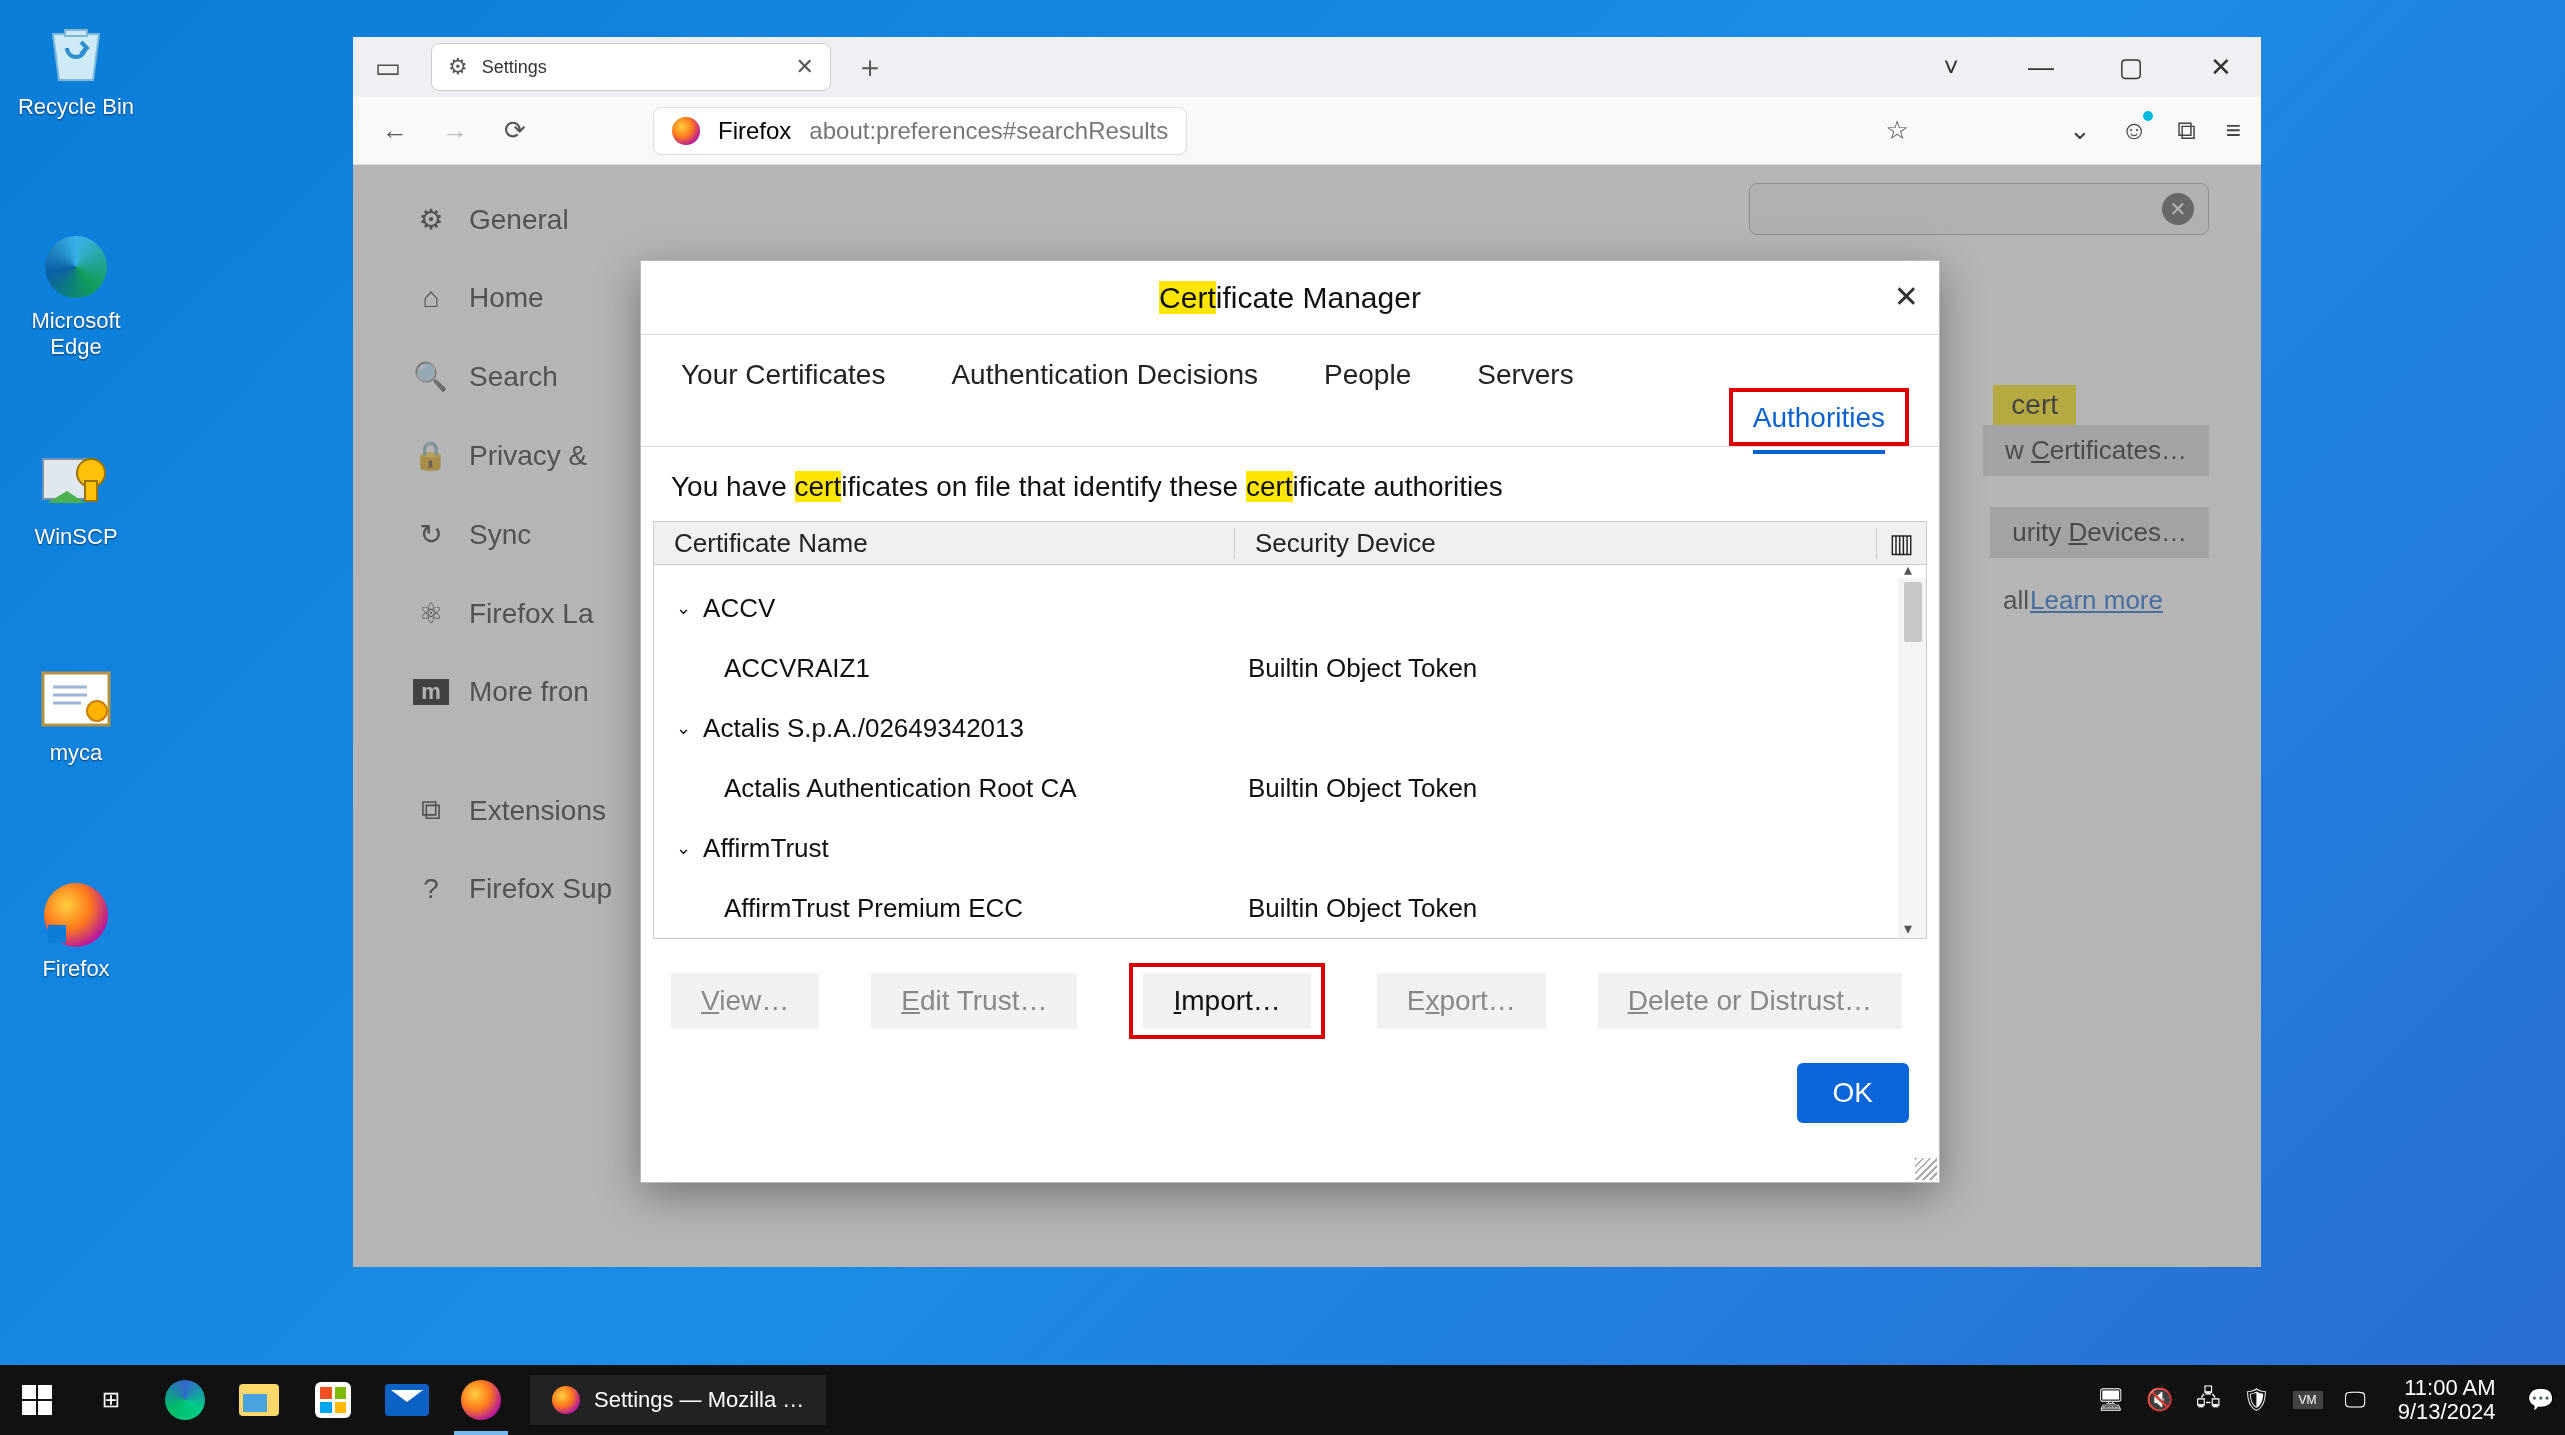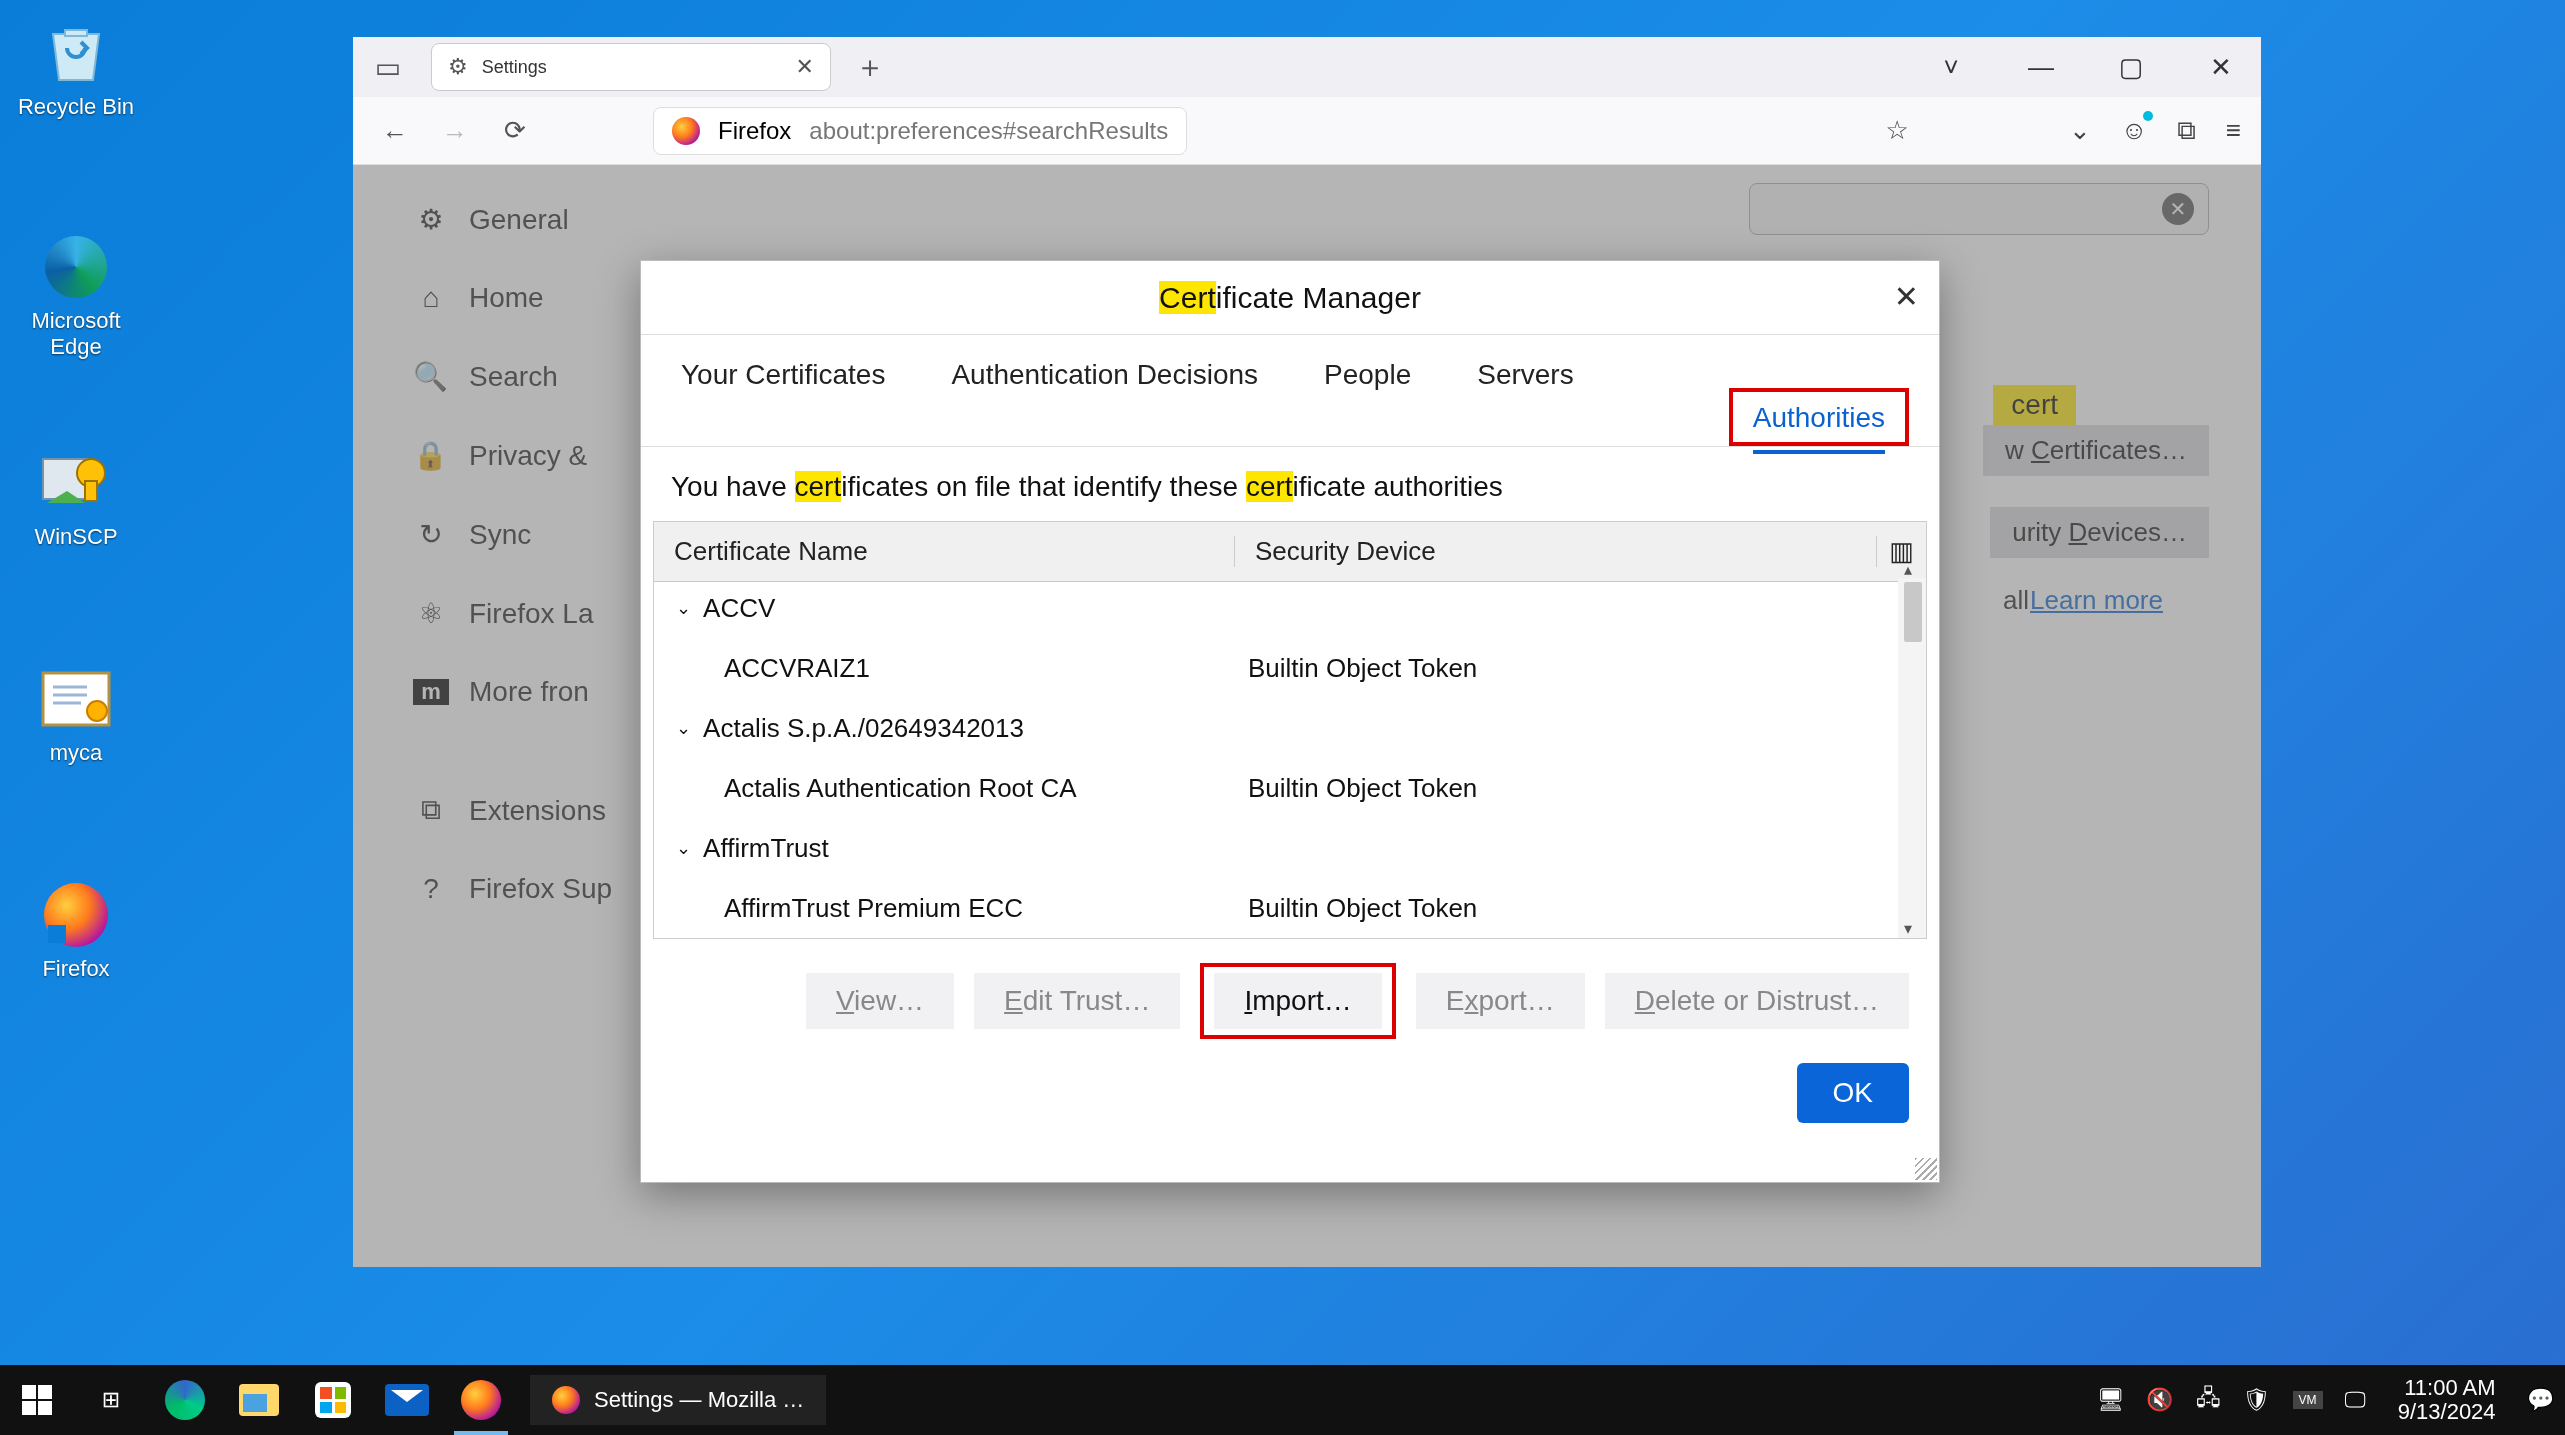--- a/index.html
+++ b/index.html
@@ -54,36 +54,36 @@
   .dlg-title { font-size:30px; color:#111;}
   .hl { background:#ffe600; }
   .dlg-close { position:absolute; right:20px; top:18px; font-size:30px; color:#333;}
   .tabs { display:flex; gap:66px; padding:24px 40px 0 40px; border-bottom:1px solid #ddd; height:112px;}
   .tabs .tab-item { font-size:28px; color:#222; padding-bottom:16px; }
   .tabs .tab-item.active { color:#0a62d0; border-bottom:4px solid #0a62d0;}
   .red-box { border:4px solid #d00;margin-top:29px;}
   .tab-wrap.red-box { padding:10px 20px; margin-left: auto; margin-right:-10px;}
   .desc { font-size:28px; color:#111; padding:24px 30px 18px 30px;}
   .cert-table { margin:0 12px; border:1px solid #ccc; height:418px; position:relative; display:flex;}
-  .ct-head { height:60px; background:#f0f0f0; border-bottom:1px solid #ccc; display:flex; align-items:center; font-size:26px; color:#222; width:100%;}
+  .ct-head { height:43px; background:#f0f0f0; border-bottom:1px solid #ccc; display:flex; align-items:center; font-size:26px; color:#222; width:100%;}
   .ct-col1 { width:580px; padding-left:20px;}
   .ct-col2 { flex:1; border-left:1px solid #ccc; padding-left:20px;}
   .ct-col3 { width:50px; border-left:1px solid #ccc; text-align:center;}
   .ct-body { position:absolute; top:56px; left:0; right:28px; bottom:0; overflow:hidden;}
   .ct-row { display:flex; align-items:center; height:60px; font-size:26px; color:#111;}
   .ct-row .c1 { width:580px; padding-left:22px; display:flex; align-items:center; gap:12px;}
   .ct-row .c2 { flex:1; padding-left:14px;}
   .ct-row.group .chev { font-size:18px;}
   .ct-row.leaf .c1 { padding-left:70px;}
   .ct-scroll { position:absolute; right:0; top:56px; width:28px; bottom:0; background:#f4f4f4;}
   .ct-thumb { position:absolute; top:4px; right:4px; width:18px; height:60px; background:#c8c8c8; border-radius:2px;}
   .ct-up, .ct-dn { position:absolute; left:6px; font-size:16px; color:#555;}
   .ct-up { top:-18px;} .ct-dn { bottom:0;}
 
-  .dlg-btns { display:flex; gap:20px; padding:24px 30px; align-items:center;justify-content:flex-end;}
+  .dlg-btns { display:flex; gap:52px; padding:24px 30px; align-items:center;}
   .dlg-btn { background:#f1f1f3; padding:12px 30px; font-size:28px; color:#888;}
   .dlg-btn.enabled { color:#111;}
   .import-wrap { border:4px solid #d00; padding:6px 10px;}
   .dlg-ok { margin-left:auto; background:#0a66d8; color:#fff; padding:14px 36px; font-size:28px; border-radius:6px;}
   .resize { position:absolute; right:2px; bottom:2px; width:22px;height:22px; background:repeating-linear-gradient(135deg,#aaa 0 2px,transparent 2px 5px);}
 
   
   .taskbar { position:absolute; left:0; right:0; bottom:0; height:70px; background:#111; display:flex; align-items:center; color:#fff; font-size:22px;}
   .taskbar .tb-btn { width:74px; height:70px; display:flex;align-items:center;justify-content:center;}
   .taskbar .tb-app { width:74px; height:70px; display:flex;align-items:center;justify-content:center; position:relative;}

